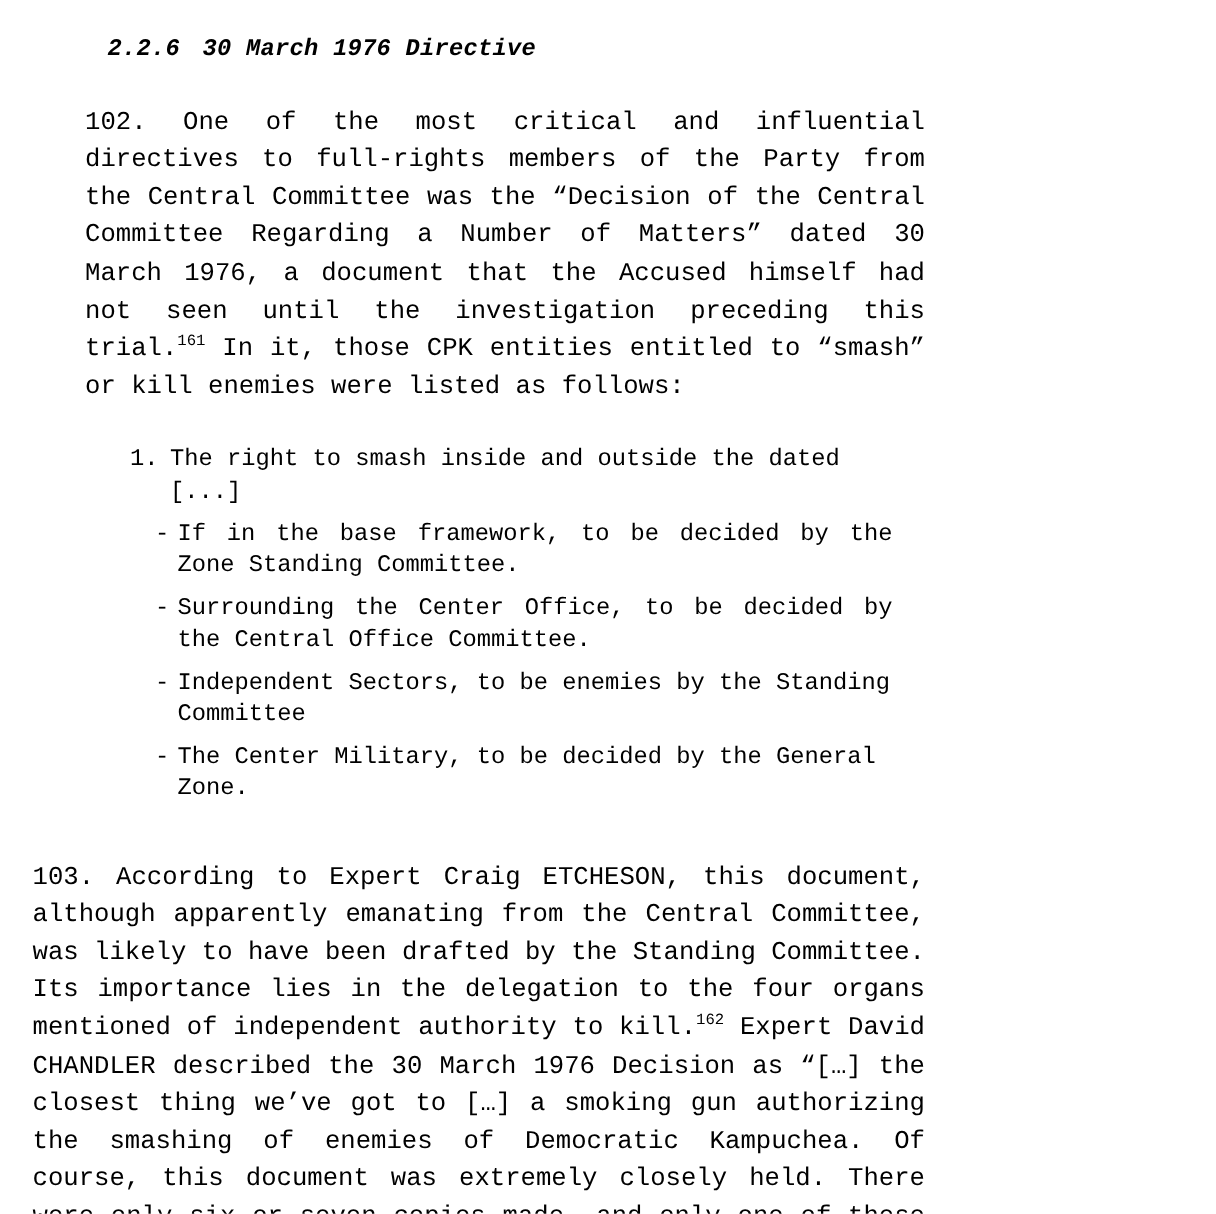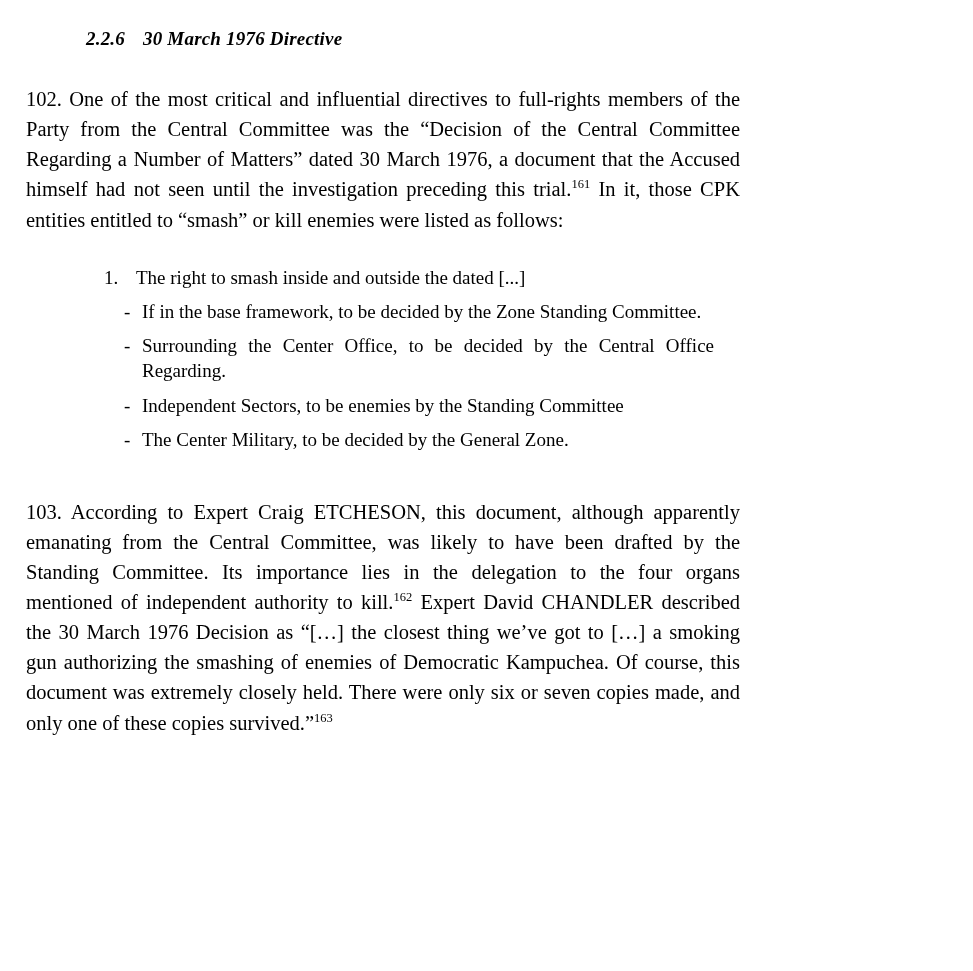--- a/index.html
+++ b/index.html
@@ -13,20 +13,21 @@
     font-family: "Liberation Serif", "DejaVu Serif", serif;
     color: #000000;
     overflow: hidden;
   }
   .page {
     width: 792px;
     height: 971px;
     position: relative;
     box-sizing: border-box;
     padding: 18px 48px 0 26px;
+    font-family: Liberation Mono, monospace;
   }
   .heading {
     font-size: 19px;
     font-weight: bold;
     font-style: italic;
     margin: 0 0 0 60px;
     padding-top: 10px;
     letter-spacing: 0.2px;
   }
   .heading .num {
@@ -35,20 +36,21 @@
   .para {
     font-size: 20.5px;
     line-height: 1.47;
     text-align: justify;
     text-justify: inter-word;
     margin: 22px 0 0 0;
     padding-right: 4px;
   }
   .para.first {
     margin-top: 34px;
+    margin-left: 42px;
   }
   .para.second {
     margin-top: 45px;
   }
   sup {
     font-size: 12.5px;
     vertical-align: super;
     line-height: 0;
   }
   .quote-block {
@@ -112,21 +114,21 @@
       <span class="marker">1.</span>
       <span class="txt">The right to smash inside and outside the dated [...]</span>
     </div>
     <ul class="dashlist">
       <li class="dash-item">
         <span class="marker">-</span>
         <span class="txt">If in the base framework, to be decided by the Zone Standing Committee.</span>
       </li>
       <li class="dash-item">
         <span class="marker">-</span>
-        <span class="txt">Surrounding the Center Office, to be decided by the Central Office Regarding.</span>
+        <span class="txt">Surrounding the Center Office, to be decided by the Central Office Committee.</span>
       </li>
       <li class="dash-item nojust">
         <span class="marker">-</span>
         <span class="txt">Independent Sectors, to be enemies by the Standing Committee</span>
       </li>
       <li class="dash-item nojust">
         <span class="marker">-</span>
         <span class="txt">The Center Military, to be decided by the General Zone.</span>
       </li>
     </ul>

